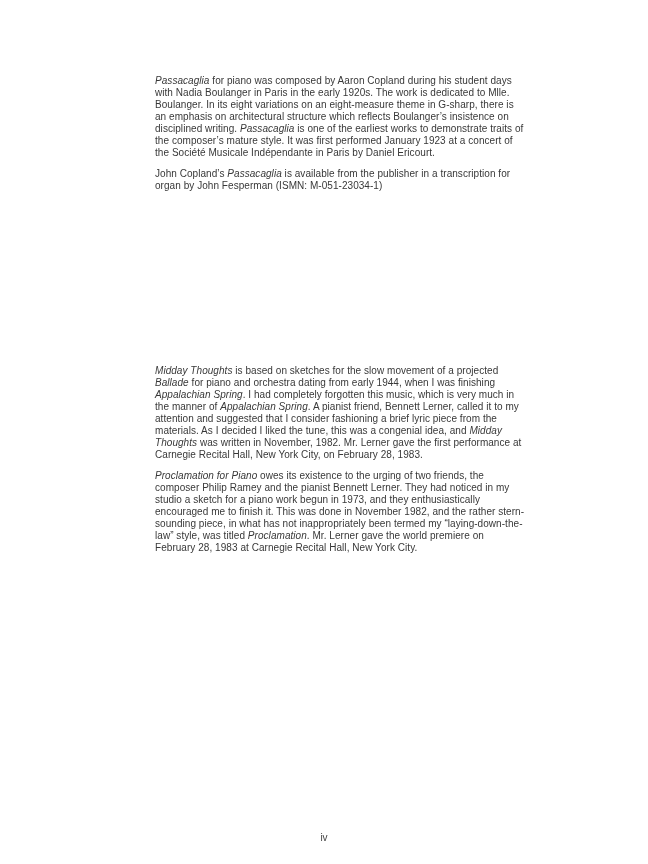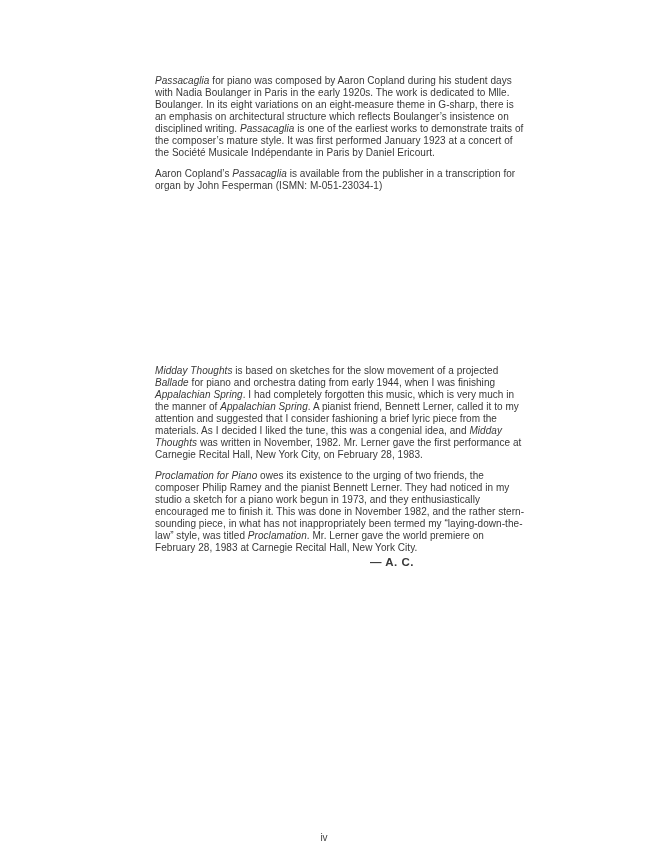--- a/index.html
+++ b/index.html
@@ -53,27 +53,26 @@
   }
 </style>
 </head>
 <body>
 
 <div class="page">
 
   <section class="note-section section-1">
     <div class="body-block">
       <p><span style="font-style: italic;">Passacaglia</span><span> for piano was composed by Aaron Copland during his student days with Nadia Boulanger in Paris in the early 1920s. The work is dedicated to Mlle. Boulanger. In its eight variations on an eight-measure theme in G-sharp, there is an emphasis on architectural structure which reflects Boulanger’s insistence on disciplined writing. </span><span style="font-style: italic;">Passacaglia</span><span> is one of the earliest works to demonstrate traits of the composer’s mature style. It was first performed January 1923 at a concert of the Société Musicale Indépendante in Paris by Daniel Ericourt.</span></p>
-      <p class="para-last"><span>Aaron Copland’s </span><span style="font-style: italic;">Passacaglia</span><span> is available from the publisher in a transcription for organ by John Fesperman (ISMN: M-051-23034-1)</span></p>
+      <p class="para-last"><span>John Copland’s </span><span style="font-style: italic;">Passacaglia</span><span> is available from the publisher in a transcription for organ by John Fesperman (ISMN: M-051-23034-1)</span></p>
     </div>
   </section>
 
   <section class="note-section section-2">
     <div class="body-block">
       <p><span style="font-style: italic;">Midday Thoughts</span><span> is based on sketches for the slow movement of a projected </span><span style="font-style: italic;">Ballade</span><span> for piano and orchestra dating from early 1944, when I was finishing </span><span style="font-style: italic;">Appalachian Spring</span><span>. I had completely forgotten this music, which is very much in the manner of </span><span style="font-style: italic;">Appalachian Spring</span><span>. A pianist friend, Bennett Lerner, called it to my attention and suggested that I consider fashioning a brief lyric piece from the materials. As I decided I liked the tune, this was a congenial idea, and </span><span style="font-style: italic;">Midday Thoughts</span><span> was written in November, 1982. Mr. Lerner gave the first performance at Carnegie Recital Hall, New York City, on February 28, 1983.</span></p>
       <p class="para-last"><span style="font-style: italic;">Proclamation for Piano</span><span> owes its existence to the urging of two friends, the composer Philip Ramey and the pianist Bennett Lerner. They had noticed in my studio a sketch for a piano work begun in 1973, and they enthusiastically encouraged me to finish it. This was done in November 1982, and the rather stern-sounding piece, in what has not inappropriately been termed my “laying-down-the-law” style, was titled </span><span style="font-style: italic;">Proclamation</span><span>. Mr. Lerner gave the world premiere on February 28, 1983 at Carnegie Recital Hall, New York City.</span></p>
-      <p class="signature">— A. C.</p>
     </div>
   </section>
 
   <div class="page-number">iv</div>
 
 </div>
 
 </body></html>

